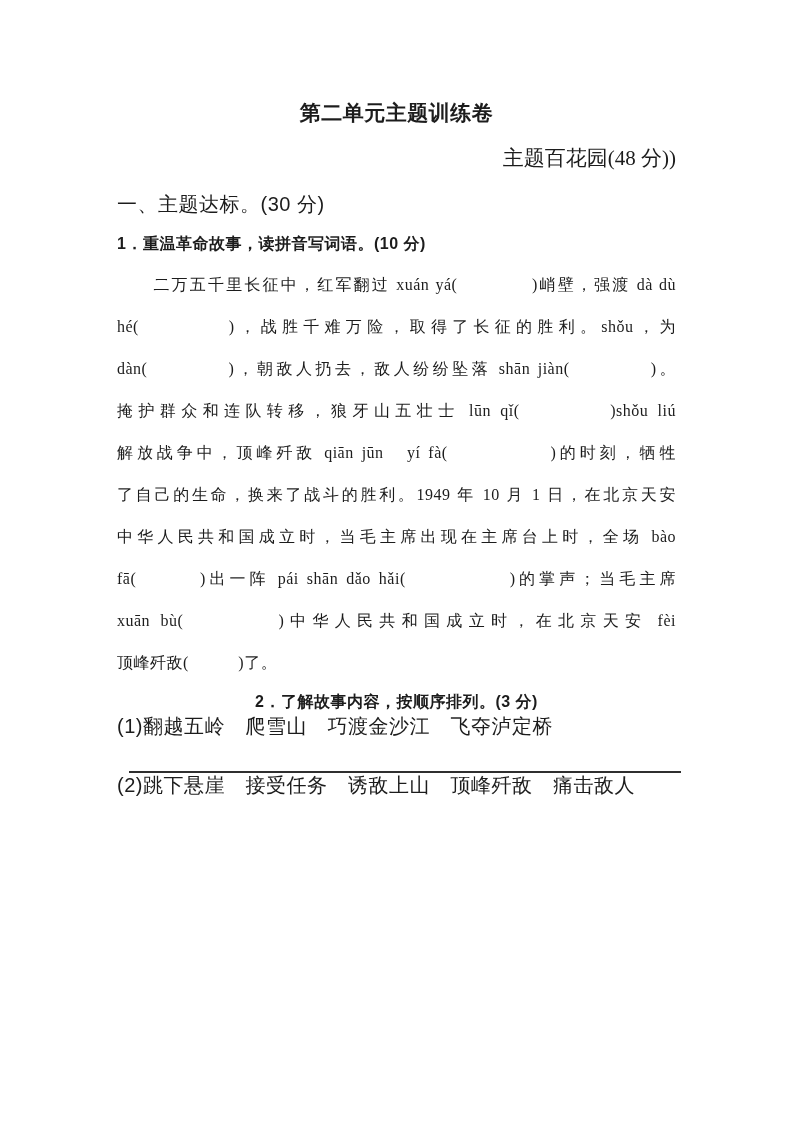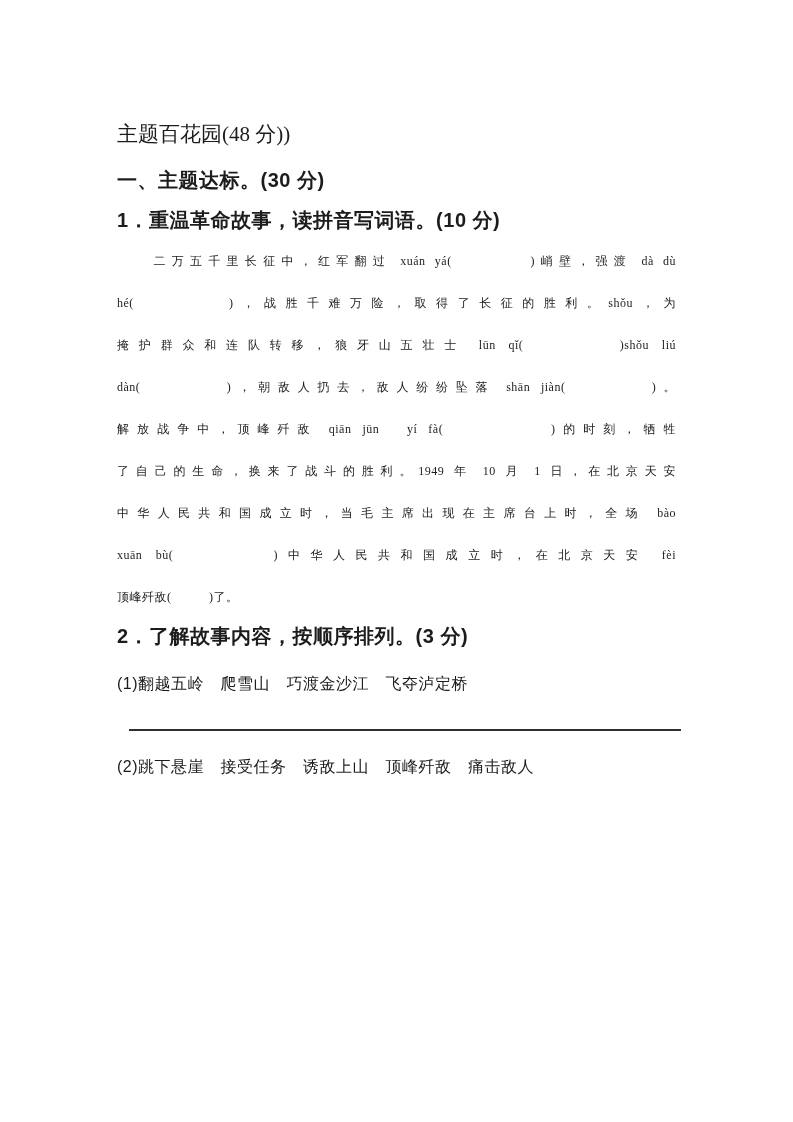--- a/index.html
+++ b/index.html
@@ -19,85 +19,86 @@
     font-weight: 700;
     font-size: 21px;
     line-height: 24px;
     text-align: center;
     letter-spacing: 0.5px;
   }
   .subtitle {
     font-family: "Liberation Serif", serif;
     font-size: 21px;
     line-height: 26px;
-    text-align: left;
+    text-align: right;
     margin-top: 20px;
   }
   .sec-heading {
     font-family: "Liberation Sans", sans-serif;
-    font-weight: 700;
+    font-weight: 400;
     font-size: 20px;
     line-height: 24px;
     margin-top: 21px;
     letter-spacing: 0.5px;
   }
   .q-label {
     font-family: "Liberation Sans", sans-serif;
     font-weight: 700;
-    font-size: 20px;
+    font-size: 16px;
     line-height: 24px;
     margin-top: 16px;
     letter-spacing: 0.5px;
   }
   .para { margin-top: 8px; }
   .pline {
     font-family: "Liberation Serif", serif;
-    font-size: 12px;
+    font-size: 16px;
     line-height: 42px;
     text-align: justify;
     text-align-last: justify;
     letter-spacing: 0.5px;
     white-space: normal;
   }
   .pline.last { text-align-last: left; }
-  .q-label.q2 { margin-top: 6px; }
+  .q-label.q2 { margin-top: 6px; text-align: center; }
   .seq-item {
     font-family: "Liberation Sans", sans-serif;
-    font-size: 16px;
+    font-size: 20px;
     line-height: 24px;
-    margin-top: 24px;
     letter-spacing: 0.5px;
   }
   .answer-line {
     height: 0;
     border-bottom: 2px solid #2f2f2f;
     width: 552px;
     margin: 33px 0 0 12px;
   }
 </style>
 </head>
 <body>
 
 <div class="page">
 
+  <div class="title">第二单元主题训练卷</div>
 
   <div class="subtitle">主题百花园(48 分))</div>
 
   <div class="sec-heading">一、主题达标。(30 分)</div>
 
   <div class="q-label">1．重温革命故事，读拼音写词语。(10 分)</div>
 
   <div class="para">
     <div class="pline">　　二万五千里长征中，红军翻过 xuán yá(　　　　)峭壁，强渡 dà dù</div>
     <div class="pline">hé(　　　　)，战胜千难万险，取得了长征的胜利。shǒu，为</div>
+    <div class="pline">dàn(　　　　)，朝敌人扔去，敌人纷纷坠落 shān jiàn(　　　　)。</div>
     <div class="pline">掩护群众和连队转移，狼牙山五壮士 lūn qǐ(　　　　)shǒu liú</div>
-    <div class="pline">dàn(　　　　)，朝敌人扔去，敌人纷纷坠落 shān jiàn(　　　　)。</div>
     <div class="pline">解放战争中，顶峰歼敌 qiān jūn　yí fà(　　　　　)的时刻，牺牲</div>
     <div class="pline">了自己的生命，换来了战斗的胜利。1949 年 10 月 1 日，在北京天安</div>
     <div class="pline">中华人民共和国成立时，当毛主席出现在主席台上时，全场 bào</div>
+    <div class="pline">fā(　　　)出一阵 pái shān dǎo hǎi(　　　　　)的掌声；当毛主席</div>
     <div class="pline">xuān bù(　　　　)中华人民共和国成立时，在北京天安 fèi</div>
     <div class="pline last">顶峰歼敌(　　　)了。</div>
   </div>
 
   <div class="q-label q2">2．了解故事内容，按顺序排列。(3 分)</div>
 
   <div class="seq-item">(1)翻越五岭　爬雪山　巧渡金沙江　飞夺泸定桥</div>
   <div class="answer-line"></div>
 
   <div class="seq-item">(2)跳下悬崖　接受任务　诱敌上山　顶峰歼敌　痛击敌人</div>

